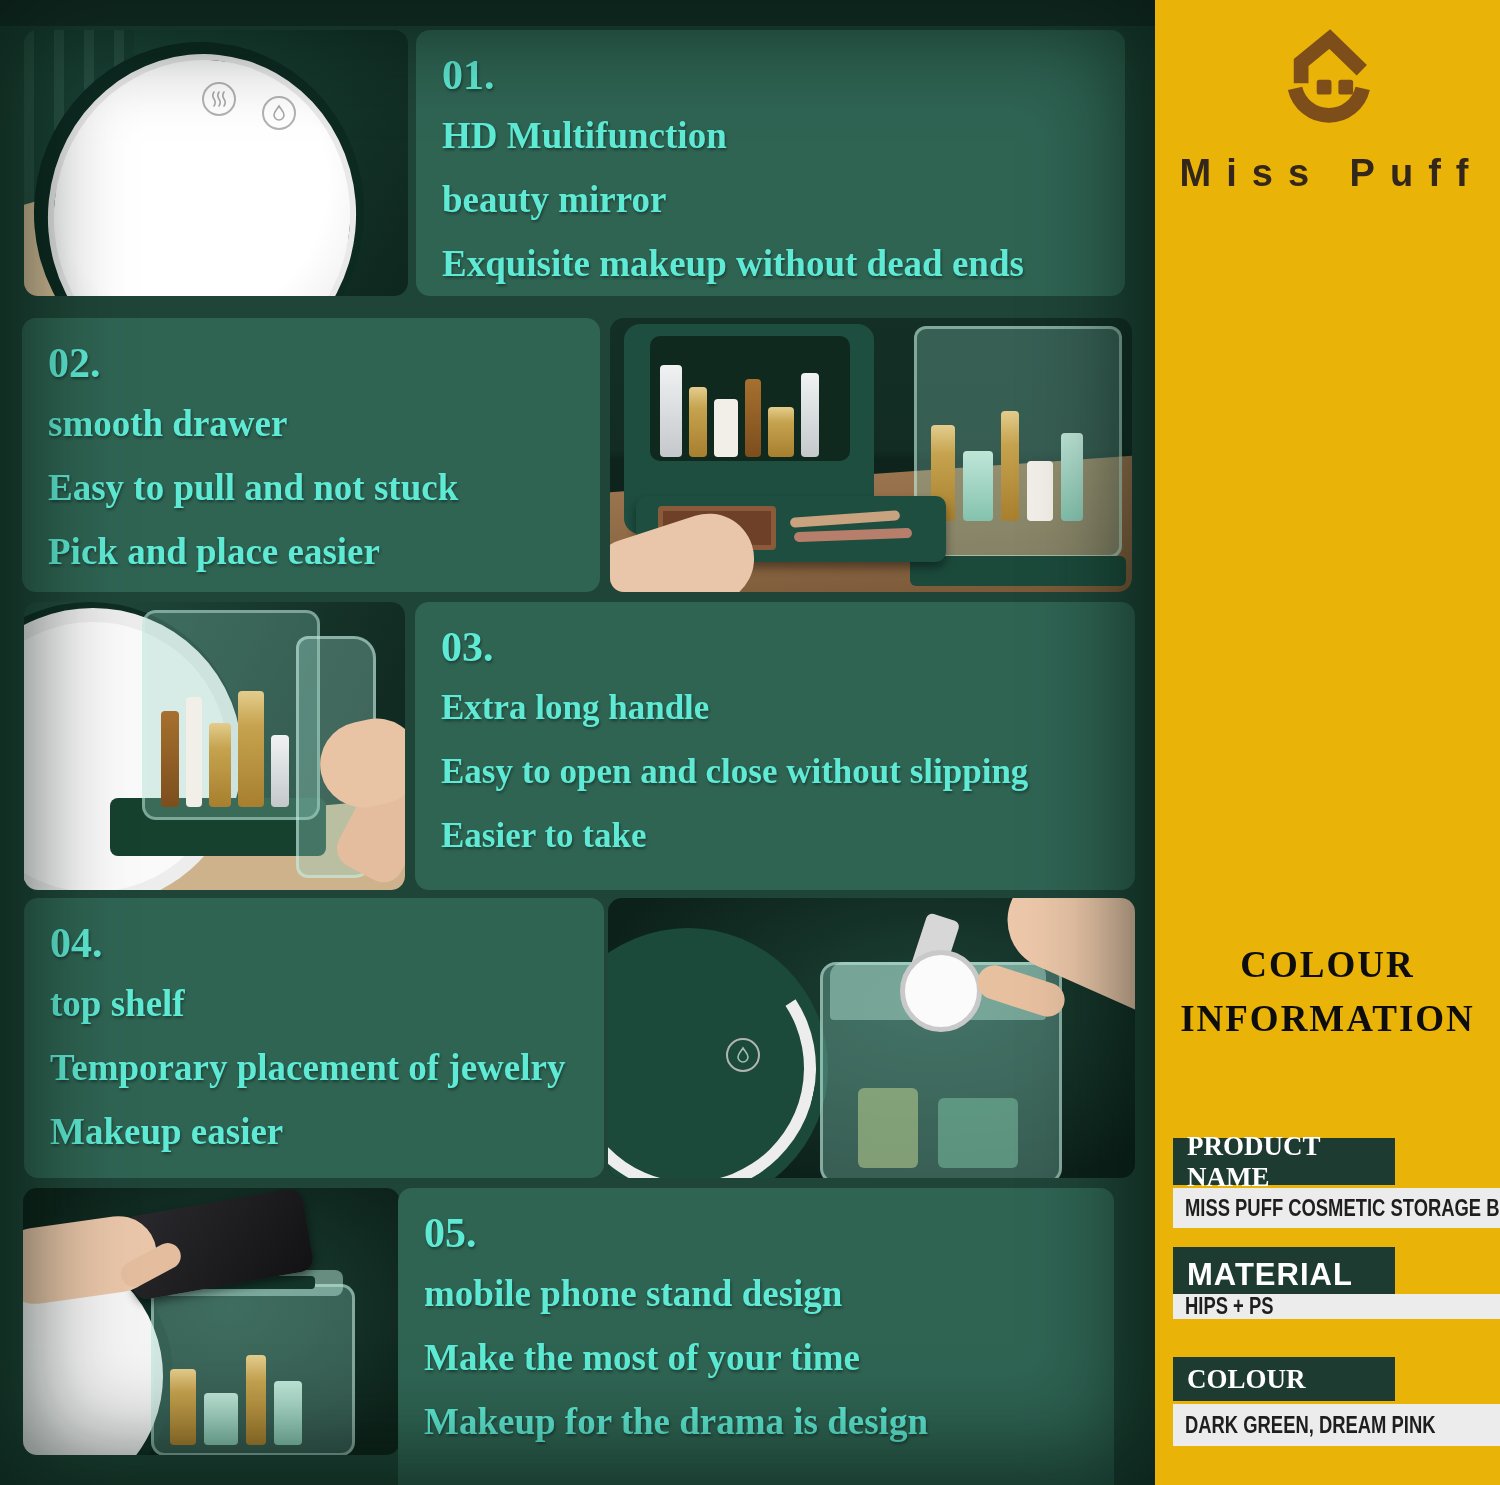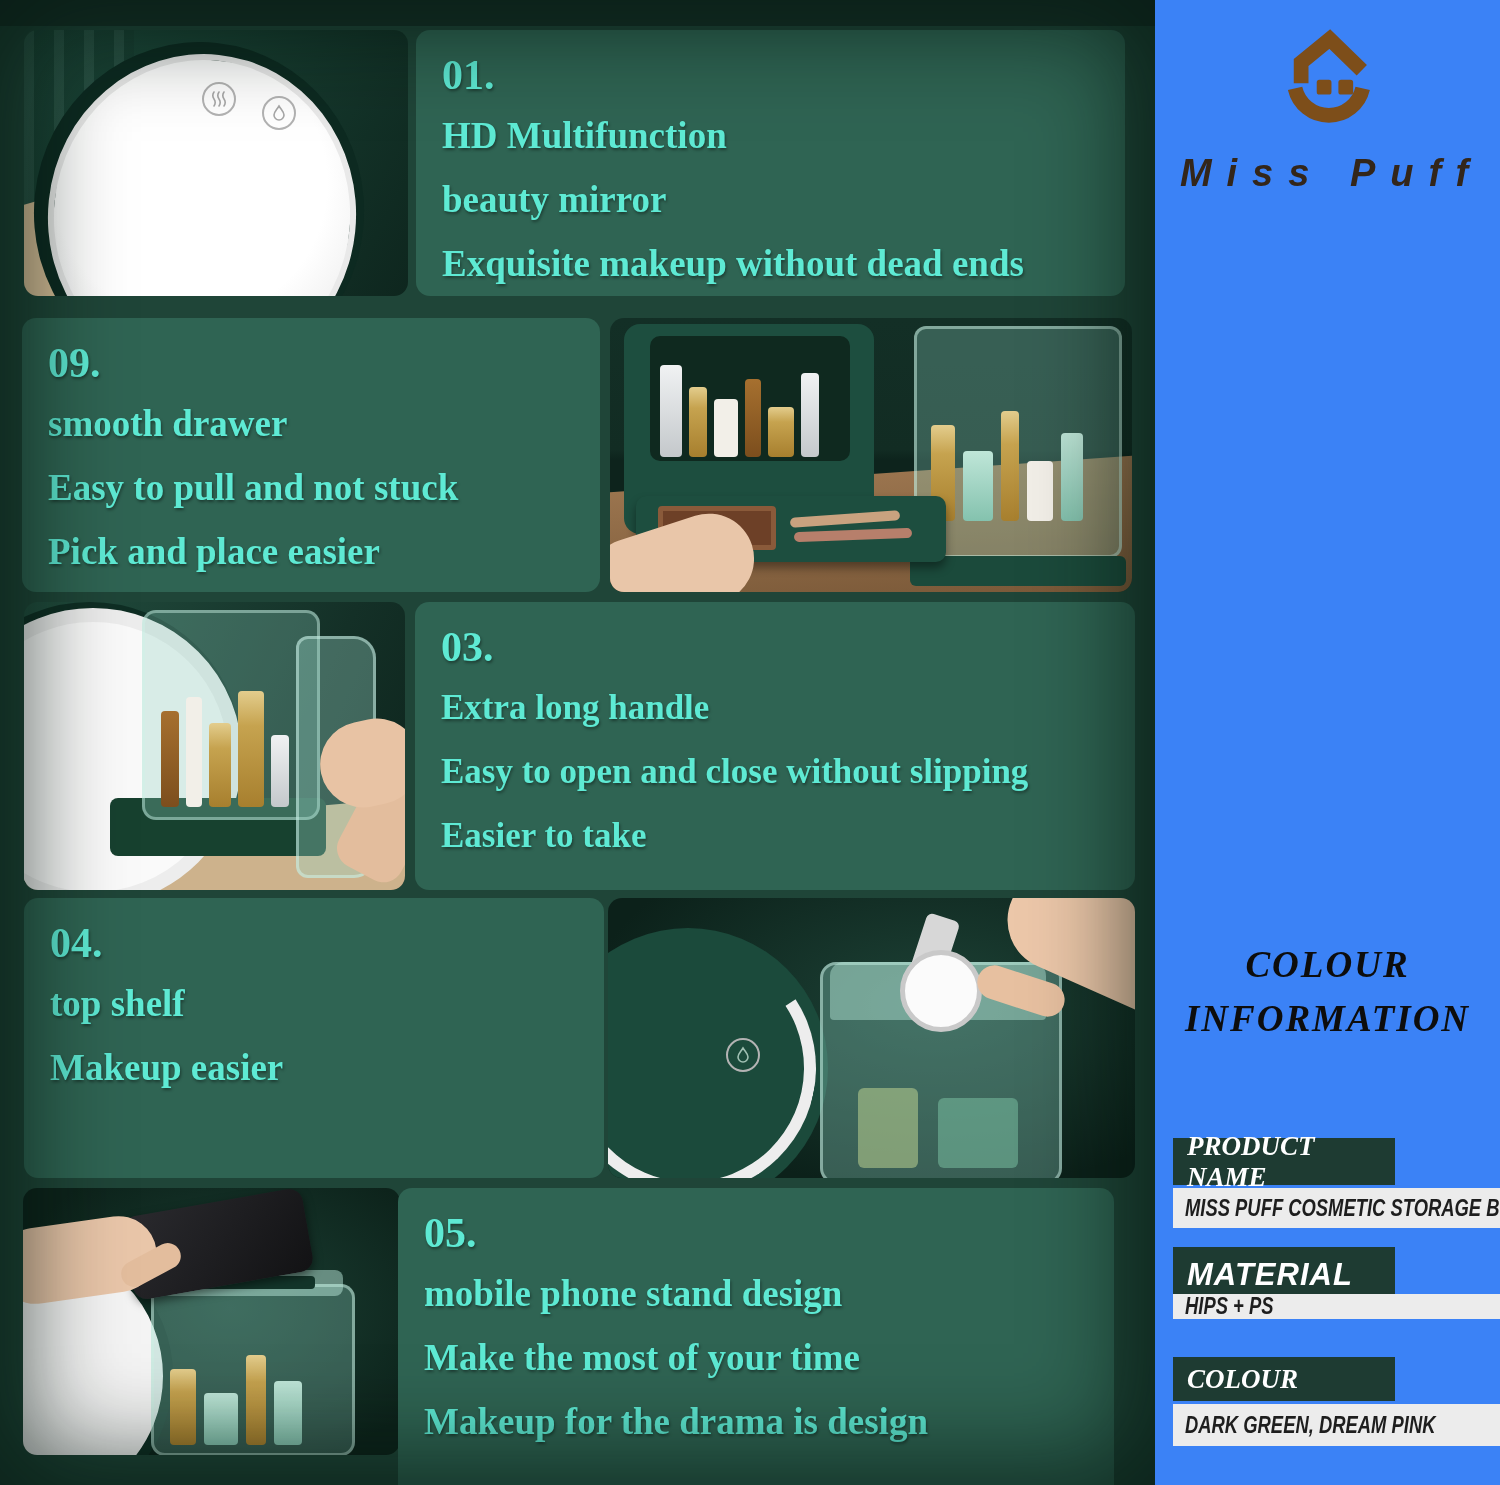--- a/index.html
+++ b/index.html
@@ -110,21 +110,21 @@
   .p5-hand{left:-26px;top:34px;width:160px;height:76px;background:#e9c6a9;border-radius:40px;transform:rotate(-8deg);}
   .p5-thumb{left:96px;top:64px;width:64px;height:26px;background:#e3bd9d;border-radius:14px;transform:rotate(-28deg);}
 
   .gold{background:linear-gradient(180deg,#e3cd8d 0%,#c6a34f 30%,#a77f2e 100%);}
   .silver{background:linear-gradient(180deg,#f0f2f3,#c4c8cb);}
   .teal{background:linear-gradient(180deg,#bfe6d8,#84c2ae);}
   .white-b{background:#f2efe8;}
   .bronze{background:linear-gradient(180deg,#a6702f,#7c4e1d);}
 
   
-  #right{position:absolute;left:1155px;top:0;width:345px;height:1485px;background:#3b82f6;font-style:italic;}
+  #right{position:absolute;left:1155px;top:0;width:345px;height:1485px;background:#eab308;}
   .logo-wrap{position:absolute;top:26px;left:0;width:100%;text-align:center;}
   .brand-text{margin-top:4px;font-size:38px;font-weight:600;letter-spacing:15px;color:#33261a;
      white-space:nowrap;text-indent:8px;}
   .pi-heading{position:absolute;top:938px;left:0;width:100%;text-align:center;
      font-family:"Liberation Serif","DejaVu Serif",serif;font-weight:bold;font-size:37px;line-height:54px;
      color:#0d0d0d;letter-spacing:2px;}
   .ig-label{position:absolute;left:18px;width:222px;background:#1e3b32;color:#ffffff;display:flex;
      align-items:center;padding-left:14px;box-sizing:border-box;}
   .ig-serif{font-family:"Liberation Serif","DejaVu Serif",serif;font-weight:bold;font-size:27px;}
   .ig-sans{font-family:"Liberation Sans",sans-serif;font-weight:bold;font-size:31px;letter-spacing:1px;}
@@ -162,21 +162,21 @@
       </div>
     </div>
     <div class="blk panel pa1">
       <div class="num">01.</div>
       <div class="fline">HD Multifunction</div>
       <div class="fline">beauty mirror</div>
       <div class="fline">Exquisite makeup without dead ends</div>
     </div>
 
     <div class="blk panel pa2">
-      <div class="num">09.</div>
+      <div class="num">02.</div>
       <div class="fline">smooth drawer</div>
       <div class="fline">Easy to pull and not stuck</div>
       <div class="fline">Pick and place easier</div>
     </div>
     <div class="blk photo ph2">
       <div class="p2-wood"></div>
       <div class="p2-cab"></div>
       <div class="p2-open">
         <span class="bottle silver" style="width:22px;height:92px;"></span>
         <span class="bottle gold" style="width:18px;height:70px;"></span>
@@ -219,20 +219,21 @@
     <div class="blk panel pa3">
       <div class="num">03.</div>
       <div class="fline">Extra long handle</div>
       <div class="fline">Easy to open and close without slipping</div>
       <div class="fline">Easier to take</div>
     </div>
 
     <div class="blk panel pa4">
       <div class="num">04.</div>
       <div class="fline">top shelf</div>
+      <div class="fline">Temporary placement of jewelry</div>
       <div class="fline">Makeup easier</div>
     </div>
     <div class="blk photo ph4">
       <div class="p4-disc"></div>
       <div class="p4-ring"></div>
       <div class="mbtn p4-dbtn">
         <svg width="18" height="18" viewBox="0 0 18 18">
           <path d="M9 2 C11.5 6 14 8 14 11 a5 5 0 1 1 -10 0 C4 8 6.5 6 9 2 Z" fill="none" stroke="#9fbfb2" stroke-width="1.6"></path>
         </svg>
       </div>

